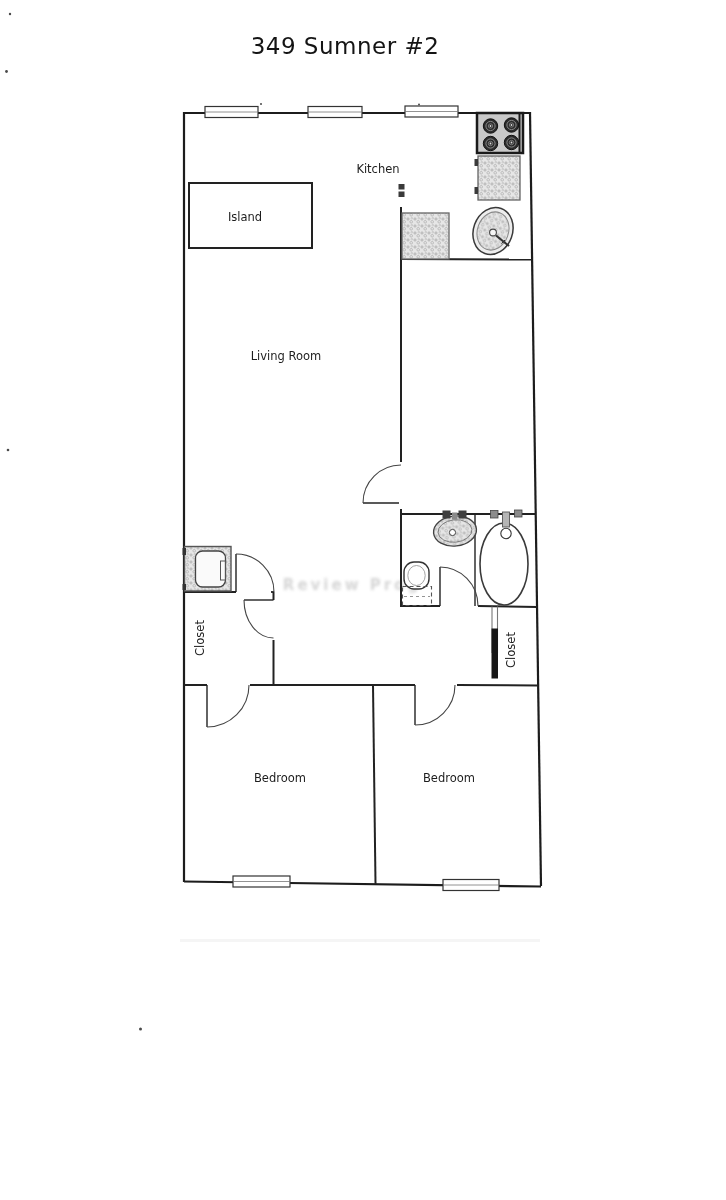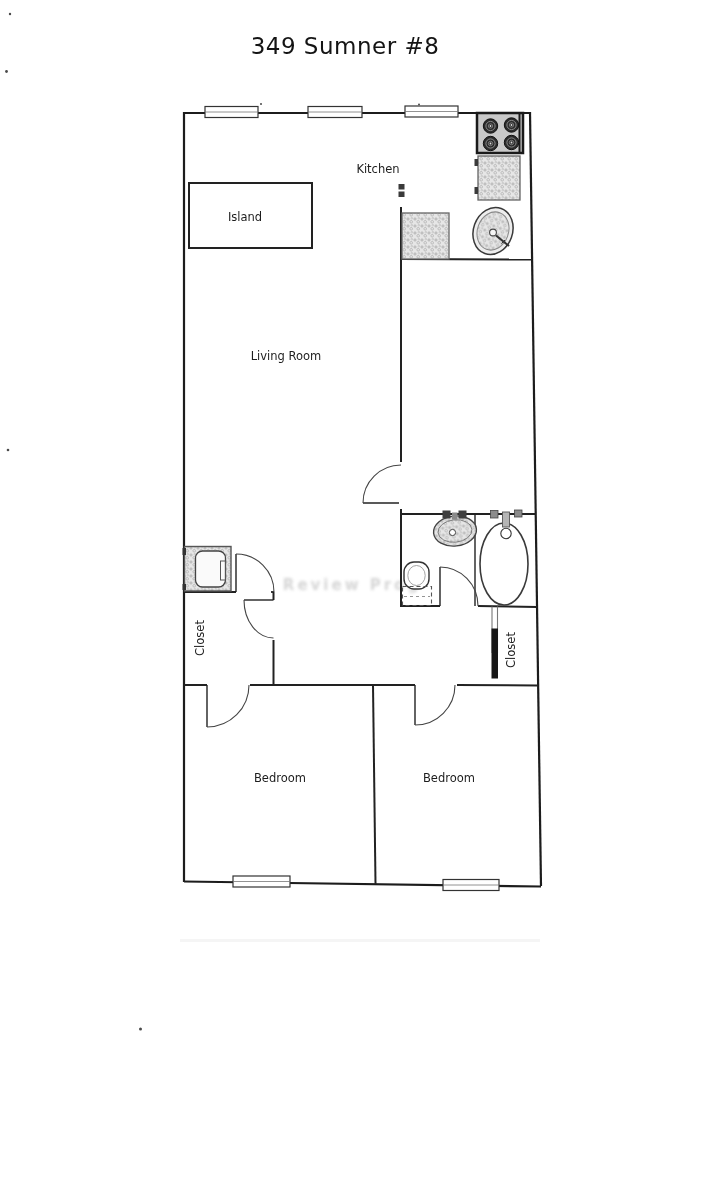--- a/index.html
+++ b/index.html
@@ -11,21 +11,21 @@
     position:absolute;top:33px;left:0;width:690px;text-align:center;
     font-size:23px;color:#141414;letter-spacing:.5px;
   }
   svg{position:absolute;top:0;left:0;}
   .room-label{font-size:11.5px;fill:#1d1d1d;}
   .ghost{font-size:15px;font-weight:bold;fill:#b3b3b3;letter-spacing:3px;opacity:.55;}
 </style>
 </head>
 <body>
 
-<div class="title">349 Sumner #8</div>
+<div class="title">349 Sumner #2</div>
 
 <svg width="726" height="1200" viewBox="0 0 726 1200">
   <defs>
     <pattern id="pebble" width="7" height="7" patternUnits="userSpaceOnUse">
       <rect width="7" height="7" fill="#e6e6e6"></rect>
       <circle cx="2" cy="2" r="1.1" fill="none" stroke="#9f9f9f" stroke-width="0.7"></circle>
       <circle cx="5.2" cy="4.8" r="1.3" fill="none" stroke="#ababab" stroke-width="0.7"></circle>
       <circle cx="5.8" cy="1.2" r="0.8" fill="none" stroke="#b5b5b5" stroke-width="0.6"></circle>
     </pattern>
     <filter id="blur1" x="-30%" y="-60%" width="160%" height="260%">

